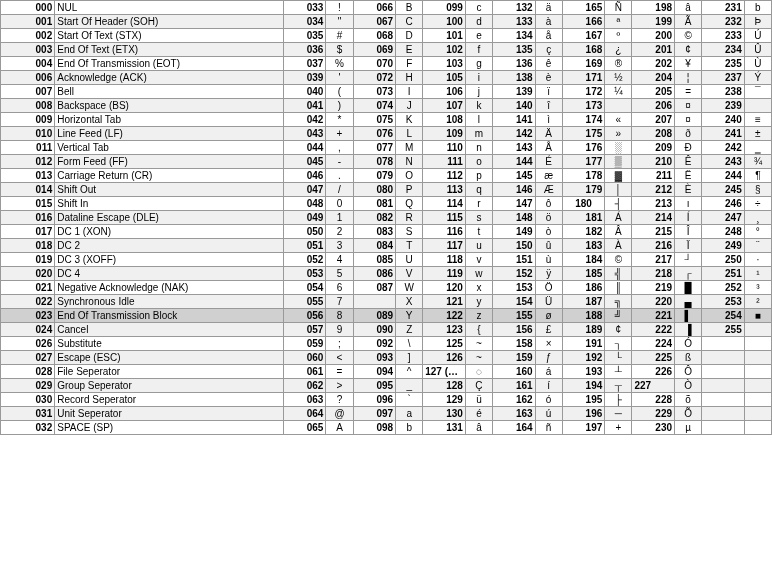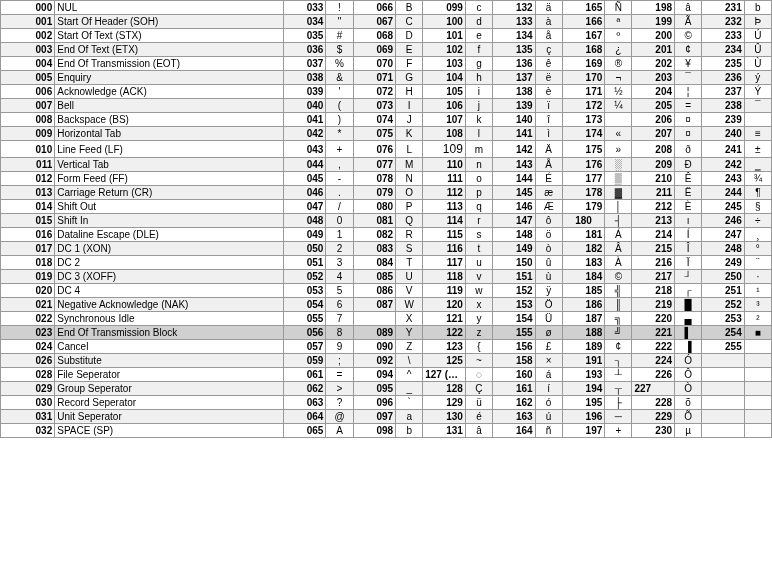--- a/index.html
+++ b/index.html
@@ -135,38 +135,20 @@
         <td style="font-weight: bold; text-align: right; font-size: 10px;">136</td>
         <td style="text-align: center; font-size: 10px;">ê</td>
         <td style="font-weight: bold; text-align: right; font-size: 10px;">169</td>
         <td style="text-align: center; font-size: 10px;">®</td>
         <td style="font-weight: bold; text-align: right; font-size: 10px;">202</td>
         <td style="text-align: center; font-size: 10px;">¥</td>
         <td style="font-weight: bold; text-align: right; font-size: 10px;">235</td>
         <td style="text-align: center; font-size: 10px;">Ù</td>
       </tr>
       <tr>
-        <td style="font-weight: bold; text-align: right; font-size: 10px;">005</td>
-        <td style="font-size: 10px;">Enquiry</td>
-        <td style="font-weight: bold; text-align: right; font-size: 10px;">038</td>
-        <td style="text-align: center; font-size: 10px;">&amp;</td>
-        <td style="font-weight: bold; text-align: right; font-size: 10px;">071</td>
-        <td style="text-align: center; font-size: 10px;">G</td>
-        <td style="font-weight: bold; text-align: right; font-size: 10px;">104</td>
-        <td style="text-align: center; font-size: 10px;">h</td>
-        <td style="font-weight: bold; text-align: right; font-size: 10px;">137</td>
-        <td style="text-align: center; font-size: 10px;">ë</td>
-        <td style="font-weight: bold; text-align: right; font-size: 10px;">170</td>
-        <td style="text-align: center; font-size: 10px;">¬</td>
-        <td style="font-weight: bold; text-align: right; font-size: 10px;">203</td>
-        <td style="text-align: center; font-size: 10px;">¯</td>
-        <td style="font-weight: bold; text-align: right; font-size: 10px;">236</td>
-        <td style="text-align: center; font-size: 10px;">ý</td>
-      </tr>
-      <tr>
         <td style="font-weight: bold; text-align: right; font-size: 10px;">006</td>
         <td style="font-size: 10px;">Acknowledge (ACK)</td>
         <td style="font-weight: bold; text-align: right; font-size: 10px;">039</td>
         <td style="text-align: center; font-size: 10px;">'</td>
         <td style="font-weight: bold; text-align: right; font-size: 10px;">072</td>
         <td style="text-align: center; font-size: 10px;">H</td>
         <td style="font-weight: bold; text-align: right; font-size: 10px;">105</td>
         <td style="text-align: center; font-size: 10px;">i</td>
         <td style="font-weight: bold; text-align: right; font-size: 10px;">138</td>
         <td style="text-align: center; font-size: 10px;">è</td>
@@ -231,21 +213,21 @@
         <td style="font-weight: bold; text-align: right; font-size: 10px;">240</td>
         <td style="text-align: center; font-size: 10px;">≡</td>
       </tr>
       <tr>
         <td style="font-weight: bold; text-align: right; font-size: 10px;">010</td>
         <td style="font-size: 10px;">Line Feed (LF)</td>
         <td style="font-weight: bold; text-align: right; font-size: 10px;">043</td>
         <td style="text-align: center; font-size: 10px;">+</td>
         <td style="font-weight: bold; text-align: right; font-size: 10px;">076</td>
         <td style="text-align: center; font-size: 10px;">L</td>
-        <td style="font-weight: normal; text-align: right; font-size: 12px;">109</td>
+        <td style="font-weight: bold; text-align: right; font-size: 10px;">109</td>
         <td style="text-align: center; font-size: 10px;">m</td>
         <td style="font-weight: bold; text-align: right; font-size: 10px;">142</td>
         <td style="text-align: center; font-size: 10px;">Ä</td>
         <td style="font-weight: bold; text-align: right; font-size: 10px;">175</td>
         <td style="text-align: center; font-size: 10px;">»</td>
         <td style="font-weight: bold; text-align: right; font-size: 10px;">208</td>
         <td style="text-align: center; font-size: 10px;">ð</td>
         <td style="font-weight: bold; text-align: right; font-size: 10px;">241</td>
         <td style="text-align: center; font-size: 10px;">±</td>
       </tr>
@@ -513,20 +495,38 @@
         <td style="font-weight: bold; text-align: right; font-size: 10px;">158</td>
         <td style="text-align: center; font-size: 10px;">×</td>
         <td style="font-weight: bold; text-align: right; font-size: 10px;">191</td>
         <td style="text-align: center; font-size: 10px;">┐</td>
         <td style="font-weight: bold; text-align: right; font-size: 10px;">224</td>
         <td style="text-align: center; font-size: 10px;">Ó</td>
         <td></td>
         <td></td>
       </tr>
       <tr>
+        <td style="font-weight: bold; text-align: right; font-size: 10px;">027</td>
+        <td style="font-size: 10px;">Escape (ESC)</td>
+        <td style="font-weight: bold; text-align: right; font-size: 10px;">060</td>
+        <td style="text-align: center; font-size: 10px;">&lt;</td>
+        <td style="font-weight: bold; text-align: right; font-size: 10px;">093</td>
+        <td style="text-align: center; font-size: 10px;">]</td>
+        <td style="font-weight: bold; text-align: right; font-size: 10px;">126</td>
+        <td style="text-align: center; font-size: 10px;">~</td>
+        <td style="font-weight: bold; text-align: right; font-size: 10px;">159</td>
+        <td style="text-align: center; font-size: 10px;">ƒ</td>
+        <td style="font-weight: bold; text-align: right; font-size: 10px;">192</td>
+        <td style="text-align: center; font-size: 10px;">└</td>
+        <td style="font-weight: bold; text-align: right; font-size: 10px;">225</td>
+        <td style="text-align: center; font-size: 10px;">ß</td>
+        <td></td>
+        <td></td>
+      </tr>
+      <tr>
         <td style="font-weight: bold; text-align: right; font-size: 10px;">028</td>
         <td style="font-size: 10px;">File Seperator</td>
         <td style="font-weight: bold; text-align: right; font-size: 10px;">061</td>
         <td style="text-align: center; font-size: 10px;">=</td>
         <td style="font-weight: bold; text-align: right; font-size: 10px;">094</td>
         <td style="text-align: center; font-size: 10px;">^</td>
         <td style="font-weight: bold; text-align: right; font-size: 10px;">127 (DEL)</td>
         <td style="text-align: center; font-size: 10px;">◌</td>
         <td style="font-weight: bold; text-align: right; font-size: 10px;">160</td>
         <td style="text-align: center; font-size: 10px;">á</td>

